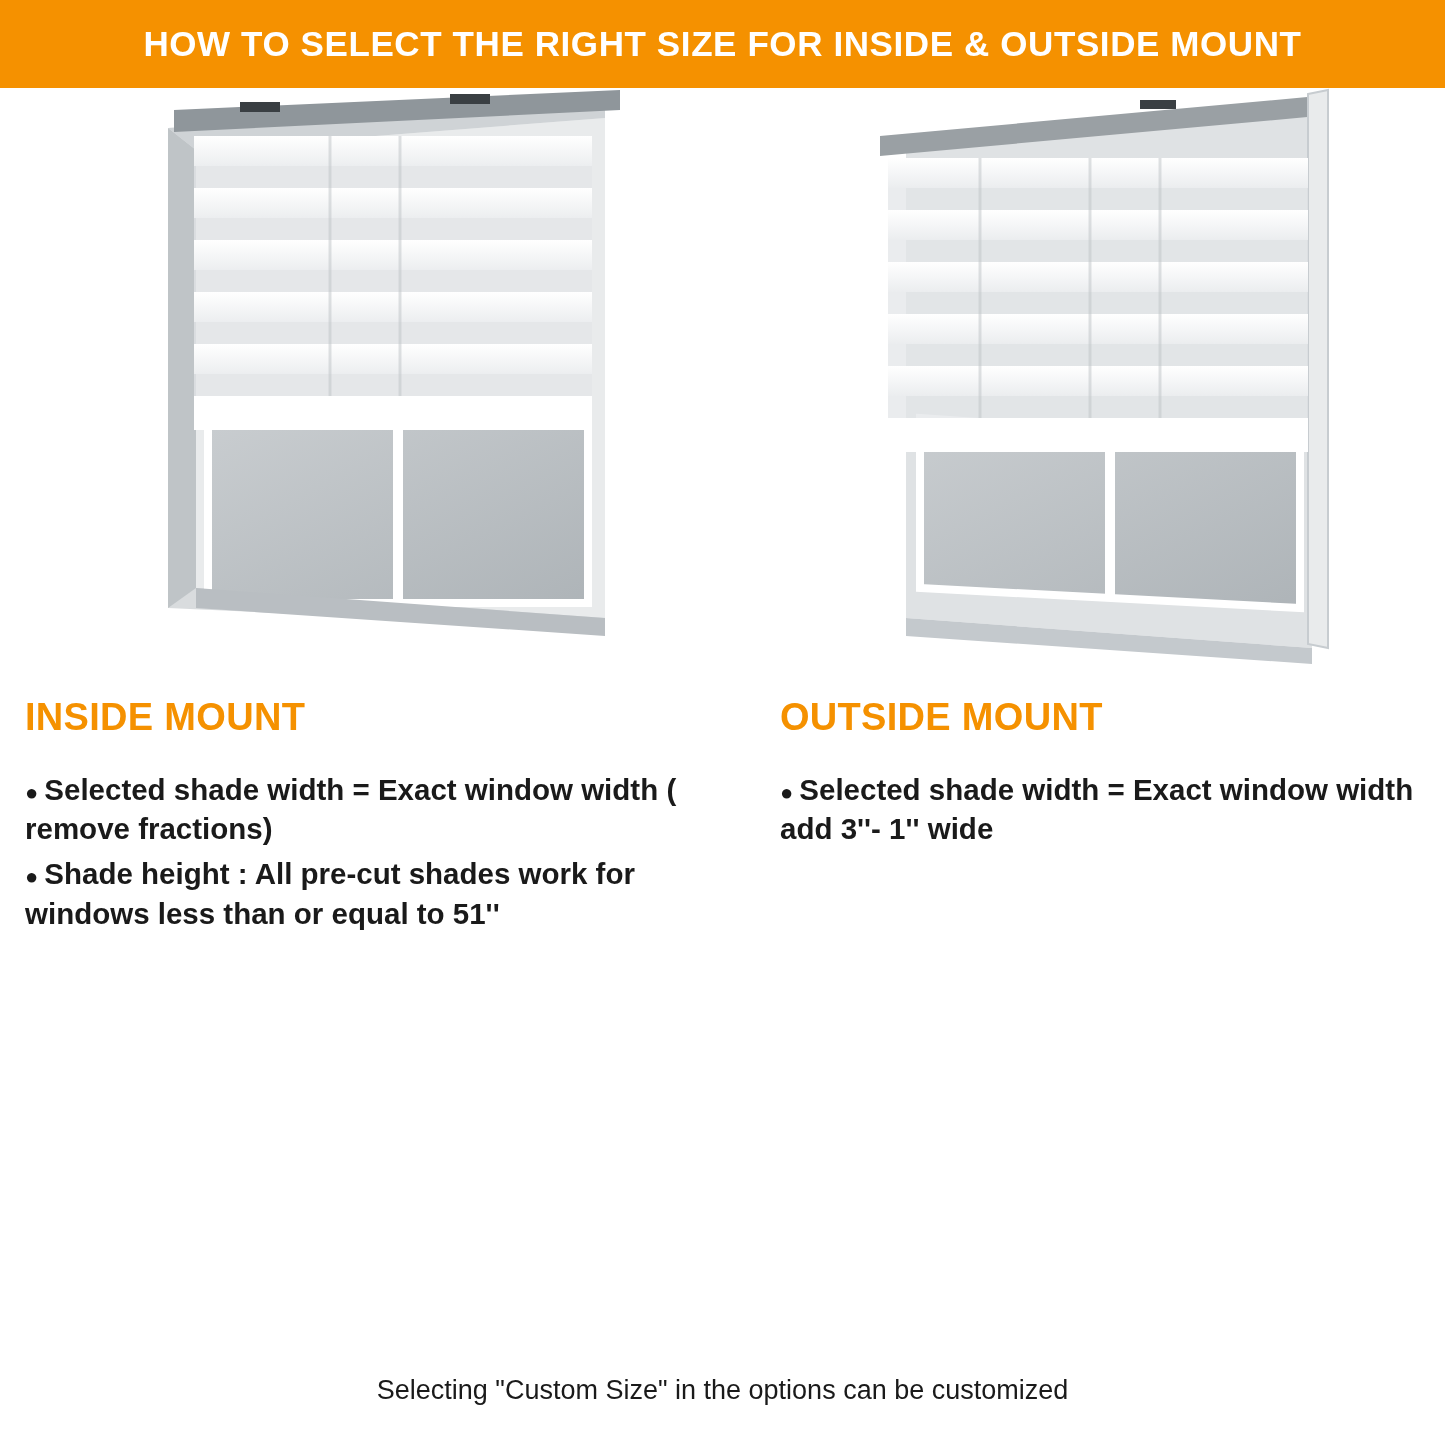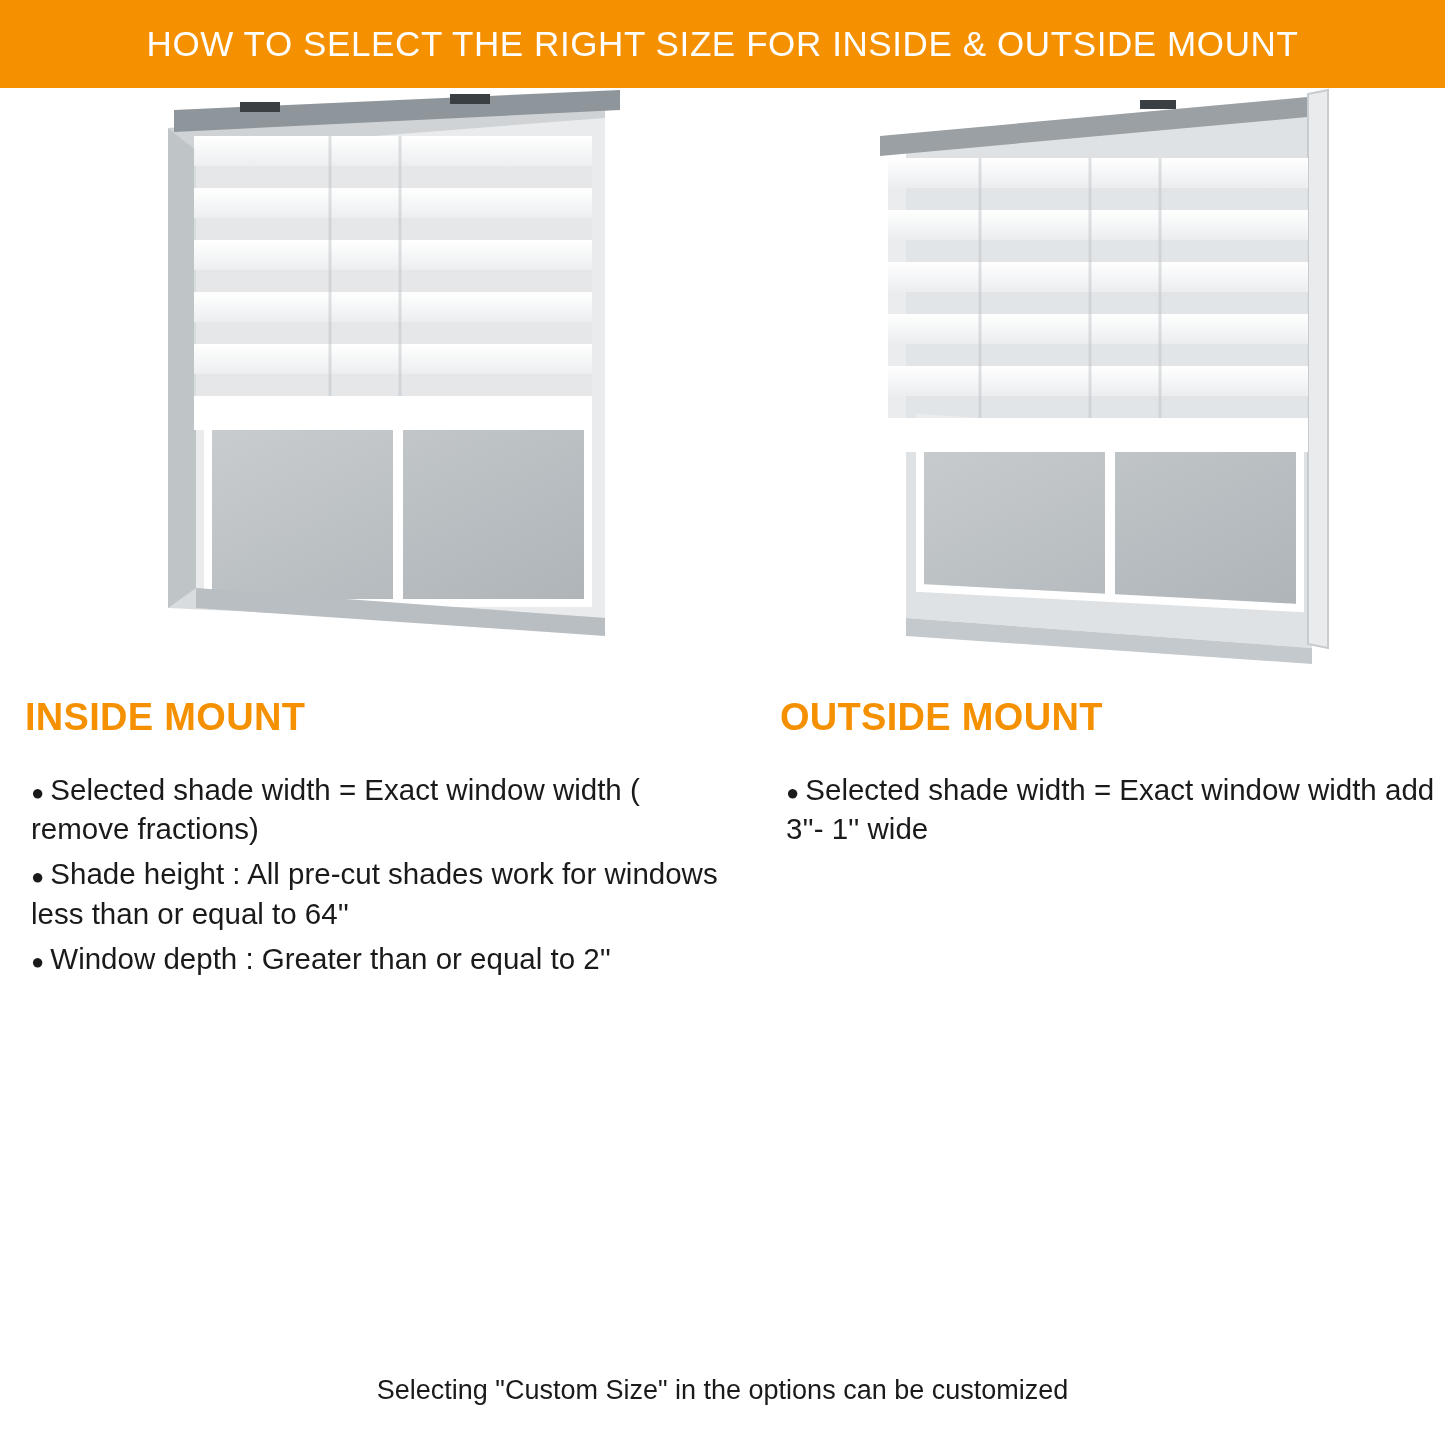--- a/index.html
+++ b/index.html
@@ -22,21 +22,21 @@
     height: 88px;
     background: #F59100;
     display: flex;
     align-items: center;
     justify-content: center;
     box-sizing: border-box;
   }
   .header-title {
     color: #ffffff;
     font-size: 35px;
-    font-weight: normal;
+    font-weight: bold;
     letter-spacing: 0.6px;
     white-space: nowrap;
   }
 
   
   .illustrations {
     position: relative;
     width: 100%;
     height: 610px;
   }
@@ -64,23 +64,24 @@
 
   .col-title {
     color: #F59100;
     font-size: 38px;
     font-weight: bold;
     letter-spacing: 0.3px;
     margin: 0 0 34px 0;
     line-height: 1;
   }
   .bullet-list {
-    margin: 6px;
+    margin: 0;
     padding: 0;
     list-style: none;
+    font-weight: bold;
   }
   .bullet-list li {
     font-size: 29.5px;
     line-height: 1.33;
     color: #1a1a1a;
     margin: 0 0 6px 0;
     position: relative;
     padding-left: 0;
     white-space: pre-line;
   }
@@ -200,22 +201,21 @@
     <polygon points="46,530 452,560 452,576 46,548" fill="#c4c9cd"></polygon>
   </svg>
 </div>
 
 <div class="columns" style="height:620px;">
 
   <div class="col left">
     <div class="col-title">INSIDE MOUNT</div>
     <ul class="bullet-list">
       <li><span class="dot">●</span><span>Selected shade width = Exact window width ( remove fractions)</span></li>
-      <li><span class="dot">●</span><span>Shade height : All pre-cut shades work for windows less than or equal to 64''</span></li>
-      <li><span class="dot">●</span><span>Window depth : Greater than or equal to 2''</span></li>
+      <li><span class="dot">●</span><span>Shade height : All pre-cut shades work for windows less than or equal to 51''</span></li>
     </ul>
   </div>
 
   <div class="col right">
     <div class="col-title">OUTSIDE MOUNT</div>
     <ul class="bullet-list">
       <li><span class="dot">●</span><span>Selected shade width = Exact window width add 3''- 1'' wide</span></li>
     </ul>
   </div>
 </div>

